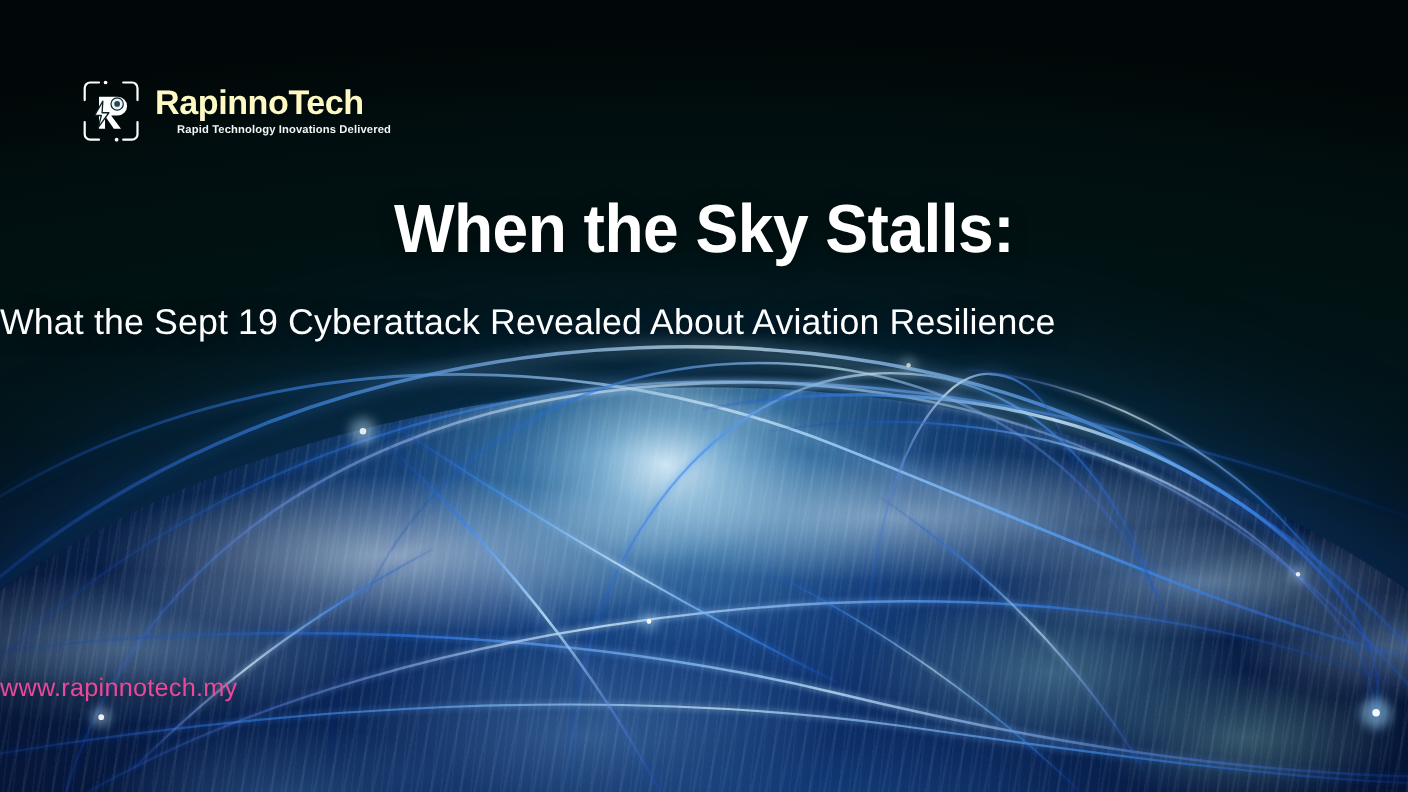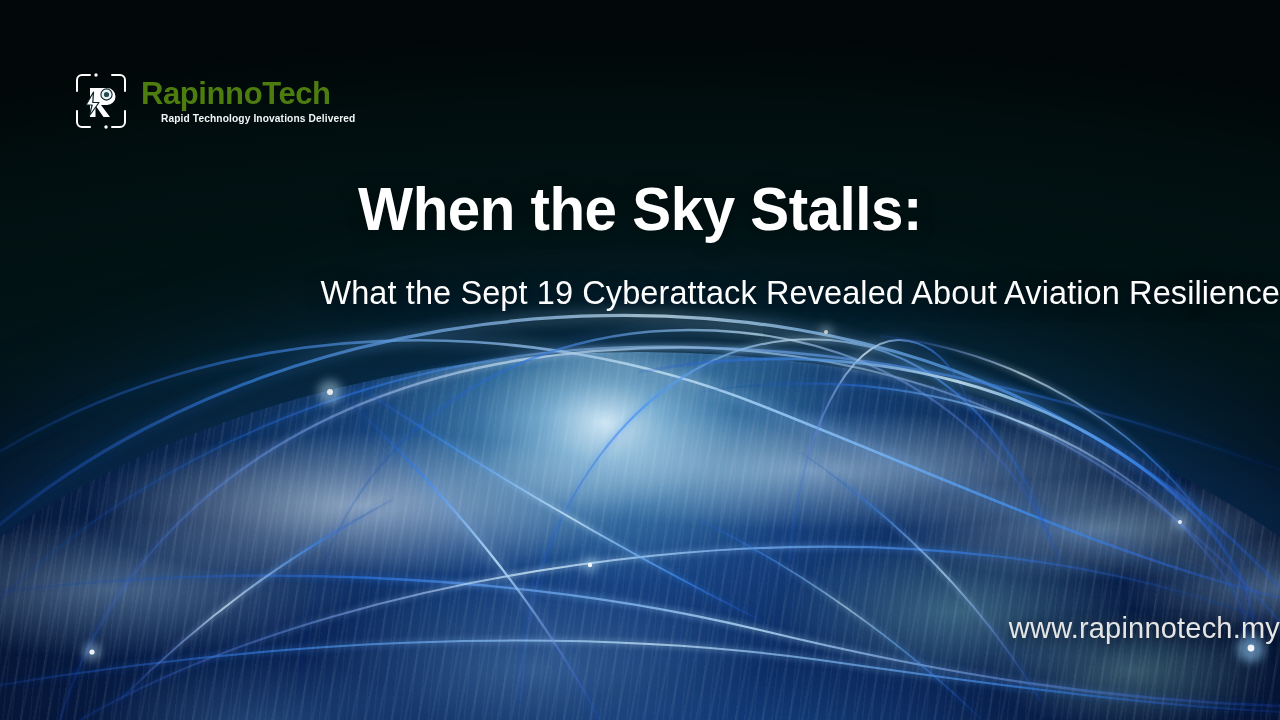--- a/index.html
+++ b/index.html
@@ -102,21 +102,21 @@
   .net svg { position:absolute; inset:0; }
 
   
   .logo {
     position:absolute; left:74px; top:72px;
     display:flex; align-items:center; gap:13px;
   }
   .logo-mark { position:relative; width:54px; height:58px; }
   .logo-text-block { display:flex; flex-direction:column; justify-content:center; }
   .logo-word {
-    color:#4d7c0f;
+    color:#fef9c3;
     font-size:31px;
     font-weight:700;
     letter-spacing:-0.4px;
     line-height:1.02;
     white-space:nowrap;
   }
   .logo-tag {
     color:#f2f6f6;
     font-size:10.2px;
     font-weight:700;
@@ -135,36 +135,36 @@
     font-size:62px;
     font-weight:700;
     letter-spacing:-0.5px;
     line-height:1.05;
     transform: scaleX(0.94);
     text-shadow: 0 2px 18px rgba(0,0,0,0.45);
   }
   .subhead {
     position:absolute;
     left:0; right:0; top:274px;
-    text-align:right;
+    text-align:left;
     color:#fdfdfd;
     font-size:32.5px;
     font-weight:300;
     letter-spacing:0.1px;
     line-height:1.2;
     text-shadow: 0 2px 16px rgba(0,10,25,0.55);
   }
 
   
   .site-url {
     position:absolute;
     left:0; right:0; top:612px;
-    text-align:right;
-    color:#e5e5e5;
-    font-size:29px;
+    text-align:left;
+    color:#ec4899;
+    font-size:23px;
     font-weight:400;
     letter-spacing:0.2px;
     text-shadow: 0 2px 14px rgba(0,8,22,0.7);
   }
 </style>
 </head>
 <body>
 
 <div class="stage">
 

